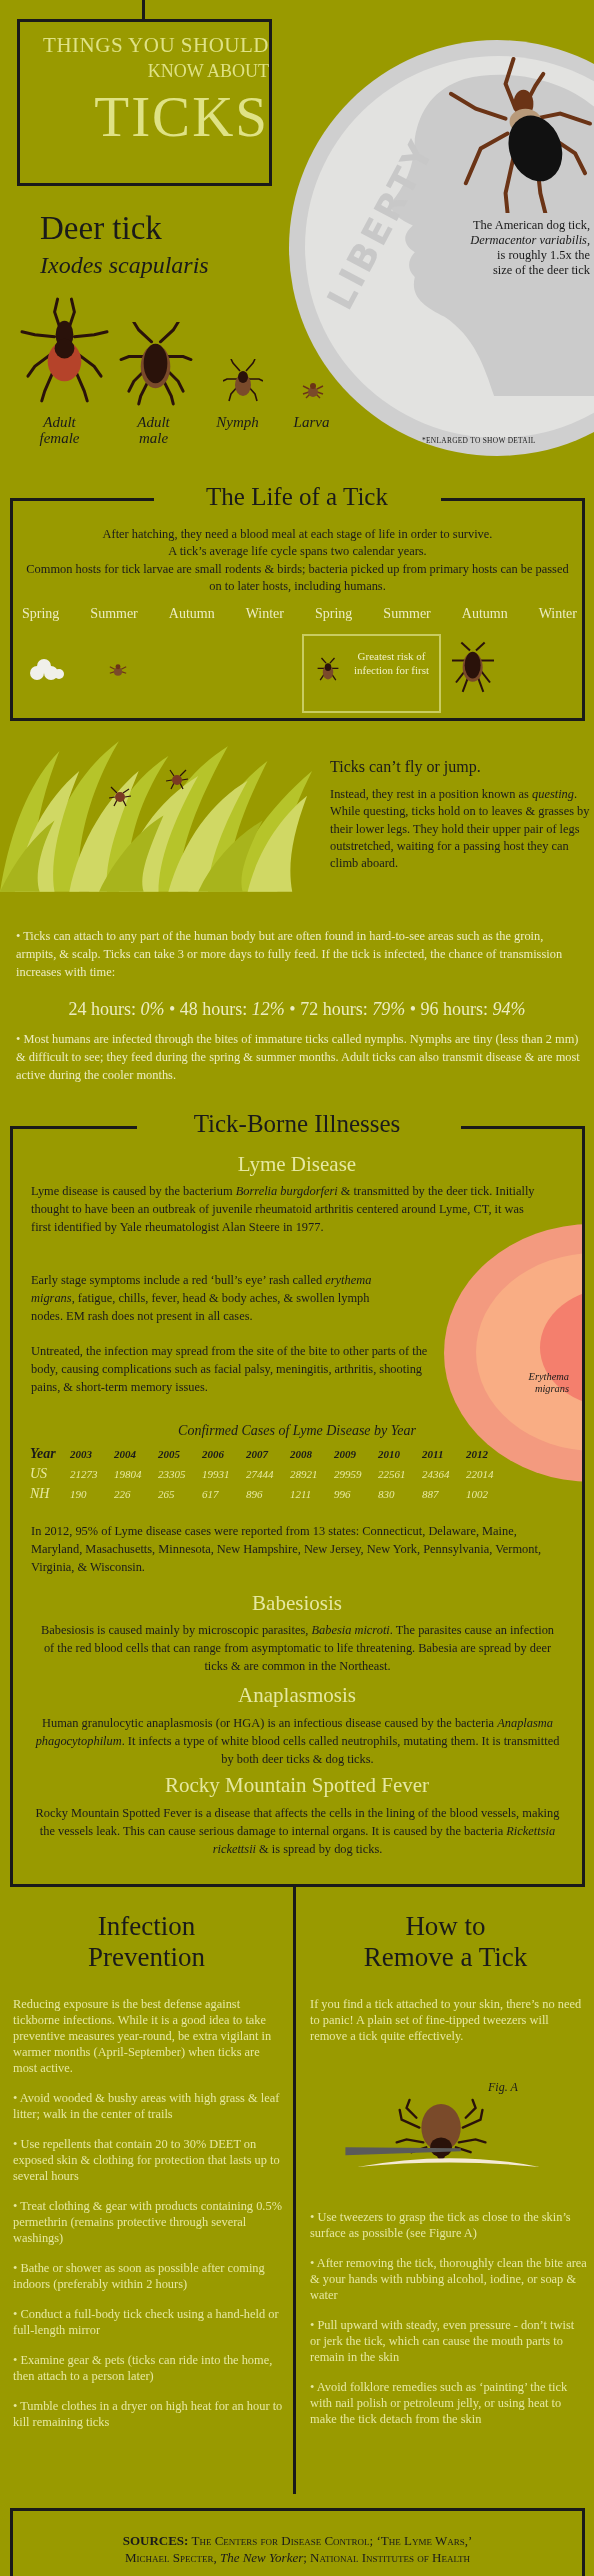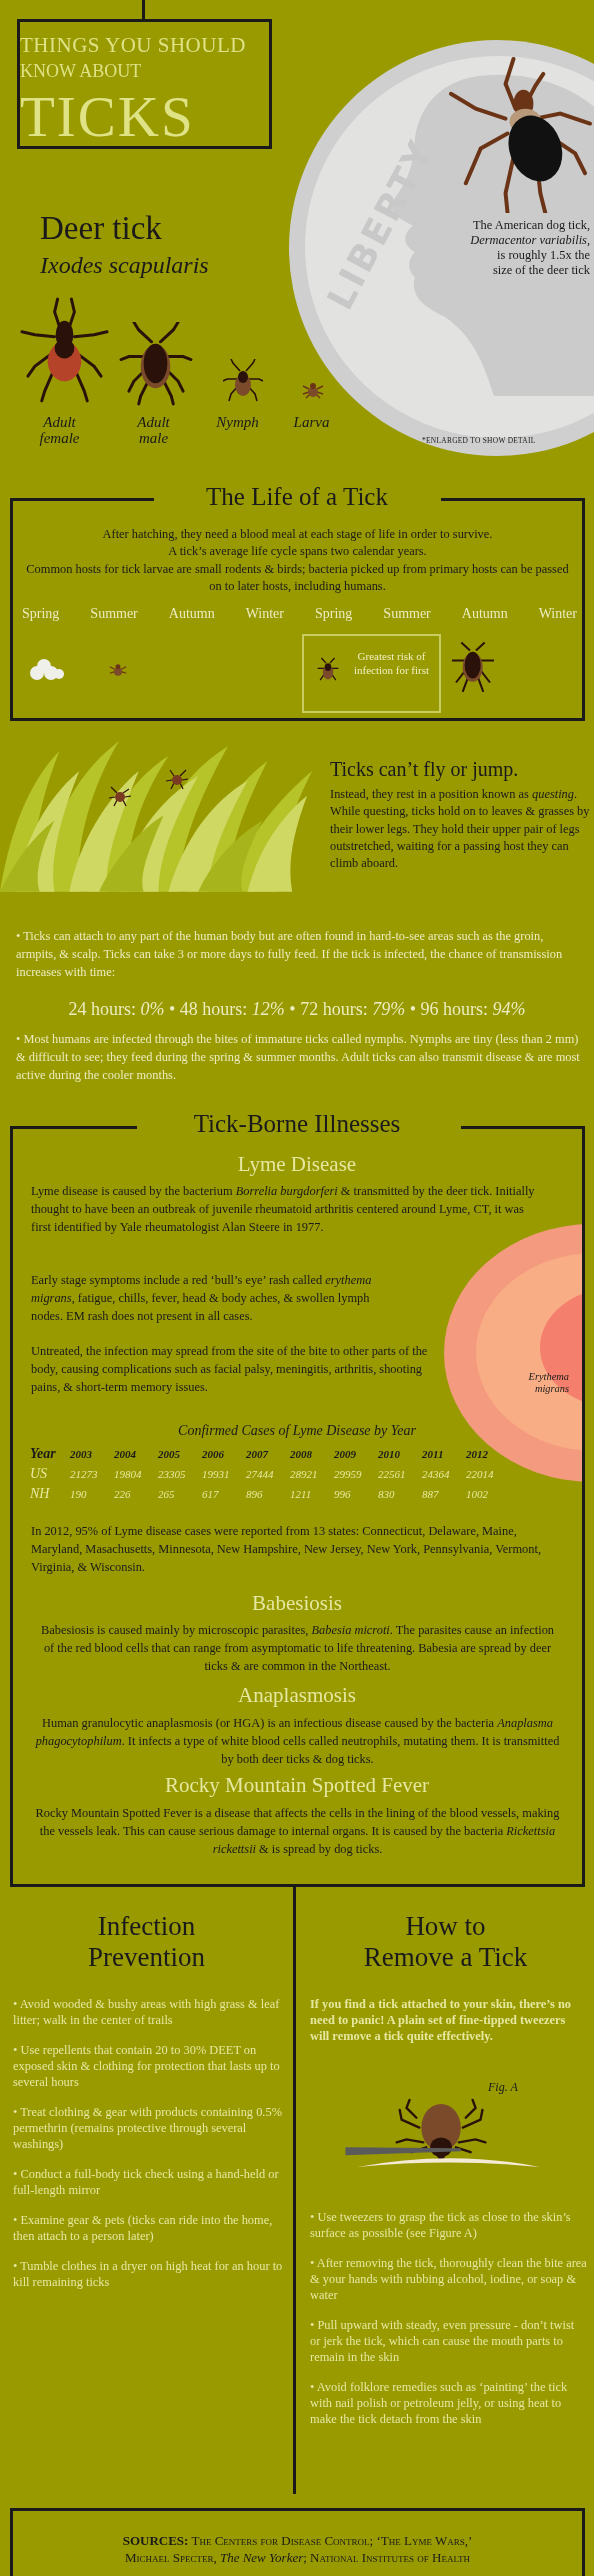--- a/index.html
+++ b/index.html
@@ -2,21 +2,21 @@
 <html><head>
 <meta charset="utf-8">
 <style>
   * { box-sizing: border-box; margin: 0; padding: 0; }
   body { width: 594px; height: 2576px; background: #999a00; font-family: "DejaVu Serif", "Liberation Serif", serif; color: #1a1a1a; overflow: hidden; position: relative; }
   .abs { position: absolute; }
   .it { font-style: italic; }
 
   
   #title-line { left: 142px; top: 0; width: 3px; height: 20px; background: #1a1a1a; }
-  #title-box { left: 17px; top: 19px; width: 255px; height: 130px; border: 3px solid #1a1a1a; text-align: left; font-family: "Liberation Serif", serif; color: #dfe285; }
+  #title-box { left: 17px; top: 19px; width: 255px; height: 167px; border: 3px solid #1a1a1a; text-align: right; font-family: "Liberation Serif", serif; color: #dfe285; }
   #title-box .t1 { font-size: 21px; letter-spacing: 0.5px; margin-top: 12px; line-height: 22px; }
   #title-box .t2 { font-size: 18px; line-height: 30px; }
   #title-box .t3 { font-size: 57px; line-height: 61px; letter-spacing: 2px; }
 
   
   #coin { left: 289px; top: 40px; width: 416px; height: 416px; border-radius: 50%; background: #cfcfcf; }
   #coin-inner { left: 305px; top: 56px; width: 386px; height: 382px; border-radius: 50%; background: #e2e2e0; }
   #coin-head { left: 375px; top: 69px; width: 258px; height: 327px; }
   #liberty { left: 297px; top: 119px; font-family: "DejaVu Sans", sans-serif; font-weight: bold; font-size: 36px; color: #c8c8c8; transform: rotate(-62deg); transform-origin: left top; letter-spacing: 3px; top: 297px; left: 319px; }
   #dog-tick-caption { left: 416px; top: 218px; width: 174px; text-align: right; font-size: 12.4px; line-height: 15px; font-family: "Liberation Serif", serif; }
@@ -29,21 +29,21 @@
   
   .section-box { border: 3px solid #1a1a1a; }
   .section-title { background: #999a00; padding: 0 8px; font-family: "Liberation Serif", serif; font-size: 25px; line-height: 34px; }
   #life-box { left: 10px; top: 498px; width: 575px; height: 223px; border-top: none; }
   .top-line { height: 3px; background: #1a1a1a; }
   .season { font-family: "Liberation Serif", serif; font-size: 14px; color: #ececc0; }
   #risk-box { left: 302px; top: 634px; width: 139px; height: 79px; border: 2px solid #c9cc60; }
   #risk-text { left: 347px; top: 649px; width: 89px; text-align: center; font-size: 11px; line-height: 14px; color: #f0f0c4; font-family: "Liberation Serif", serif; }
 
   
-  #quest-title { left: 330px; top: 758px; font-size: 20px; font-family: "Liberation Serif", serif; }
+  #quest-title { left: 330px; top: 758px; font-size: 16px; font-family: "Liberation Serif", serif; }
   #quest-body { left: 330px; top: 786px; width: 260px; font-size: 12.4px; line-height: 17.3px; font-family: "Liberation Serif", serif; }
   .bullet-para { font-family: "Liberation Serif", serif; font-size: 12.4px; line-height: 18px; color: #ececc0; }
   #transmission { left: 0; top: 999px; width: 594px; text-align: center; font-size: 18px; color: #ececc0; font-family: "Liberation Serif", serif; }
 
   
   #ill-box { left: 10px; top: 1126px; width: 575px; height: 761px; border-top: none; }
   .ill-heading { font-family: "Liberation Serif", serif; font-size: 21px; color: #e6e8a0; text-align: center; }
   .ill-body { font-family: "Liberation Serif", serif; font-size: 12.4px; line-height: 18px; }
   #rash { left: 444px; top: 1224px; width: 297px; height: 258px; border-radius: 50%; background: #f39a7f; }
   #rash2 { left: 476px; top: 1253px; width: 238px; height: 198px; border-radius: 50%; background: #f9ad84; }
@@ -373,33 +373,35 @@
 <div class="abs ill-heading" style="left:0; top:1773px; width:594px;">Rocky Mountain Spotted Fever</div>
 <div class="abs ill-body" style="left:35px; top:1804px; width:525px; text-align:center;"><span>Rocky Mountain Spotted Fever is a disease that affects the cells in the lining of the blood vessels, making the vessels leak. This can cause serious damage to internal organs. It is caused by the bacteria </span><span class="it">Rickettsia rickettsii</span><span> &amp; is spread by dog ticks.</span></div>
 
 <div class="abs" id="col-div"></div>
 
 <div class="abs col-title" style="left:0; top:1911px; width:293px;">
   <div>Infection</div>
   <div>Prevention</div>
 </div>
 <div class="abs col-text" style="left:13px; top:1996px; width:272px;">
+  <p>Reducing exposure is the best defense against tickborne infections. While it is a good idea to take preventive measures year-round, be extra vigilant in warmer months (April-September) when ticks are most active.</p>
   <p>•  Avoid wooded &amp; bushy areas with high grass &amp; leaf litter; walk in the center of trails</p>
   <p>•  Use repellents that contain 20 to 30% DEET on exposed skin &amp; clothing for protection that lasts up to several hours</p>
   <p>•  Treat clothing &amp; gear with products containing 0.5% permethrin (remains protective through several washings)</p>
+  <p>•  Bathe or shower as soon as possible after coming indoors (preferably within 2 hours)</p>
   <p>•  Conduct a full-body tick check using a hand-held or full-length mirror</p>
   <p>•  Examine gear &amp; pets (ticks can ride into the home, then attach to a person later)</p>
   <p>•  Tumble clothes in a dryer on high heat for an hour to kill remaining ticks</p>
 </div>
 
 <div class="abs col-title" style="left:297px; top:1911px; width:297px;">
   <div>How to</div>
   <div>Remove a Tick</div>
 </div>
-<div class="abs col-text" style="left:310px; top:1996px; width:272px;font-weight:bold;">If you find a tick attached to your skin, there’s no need to panic! A plain set of fine-tipped tweezers will remove a tick quite effectively.</div>
+<div class="abs col-text" style="left:310px; top:1996px; width:272px;">If you find a tick attached to your skin, there’s no need to panic! A plain set of fine-tipped tweezers will remove a tick quite effectively.</div>
 <div class="abs" style="left:488px; top:2080px; font-style:italic; font-size:12px; font-family:'Liberation Serif',serif;">Fig. A</div>
 
 <svg class="abs" style="left:342px; top:2098px; width:208px; height:71px;" viewBox="0 0 210 72">
   <g stroke="#2a120a" stroke-width="2.4" fill="none" stroke-linecap="round">
     <path d="M75 20 L65 10 L68 2"></path>
       <path d="M125 20 L135 10 L132 2"></path>
     <path d="M78 30 L60 22 L58 12"></path>
       <path d="M122 30 L140 22 L142 12"></path>
     <path d="M82 45 L65 42 L55 45"></path>
       <path d="M118 45 L135 42 L145 45"></path>

